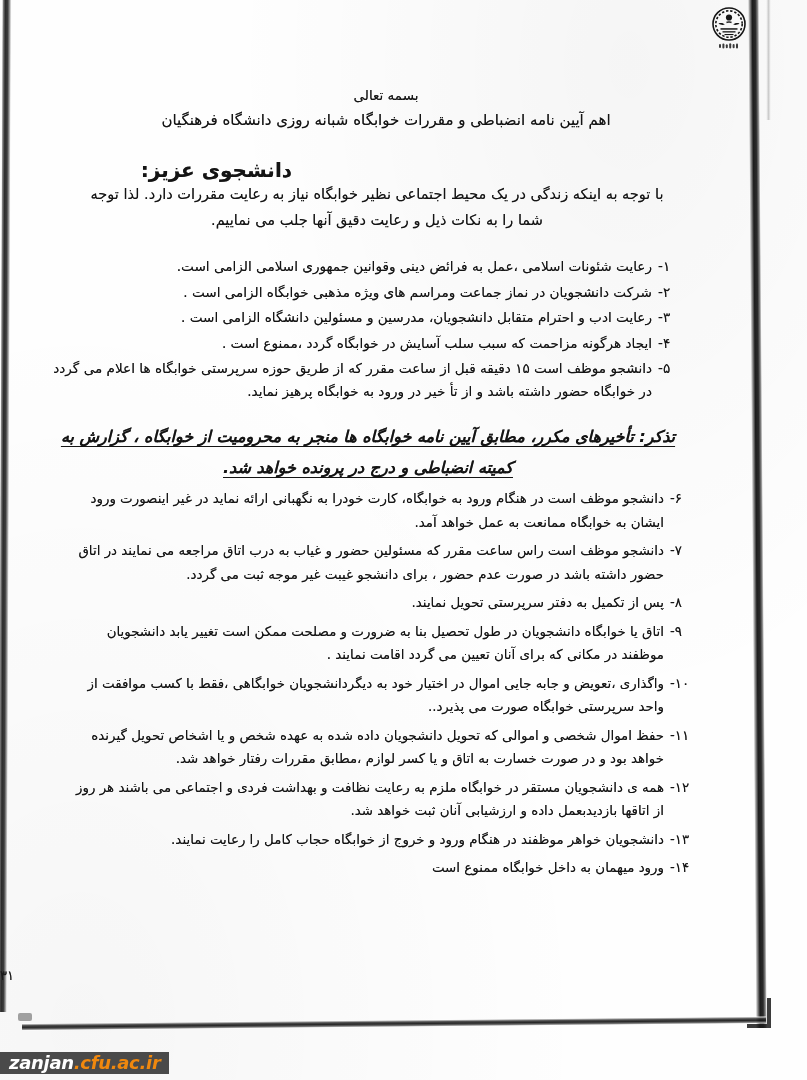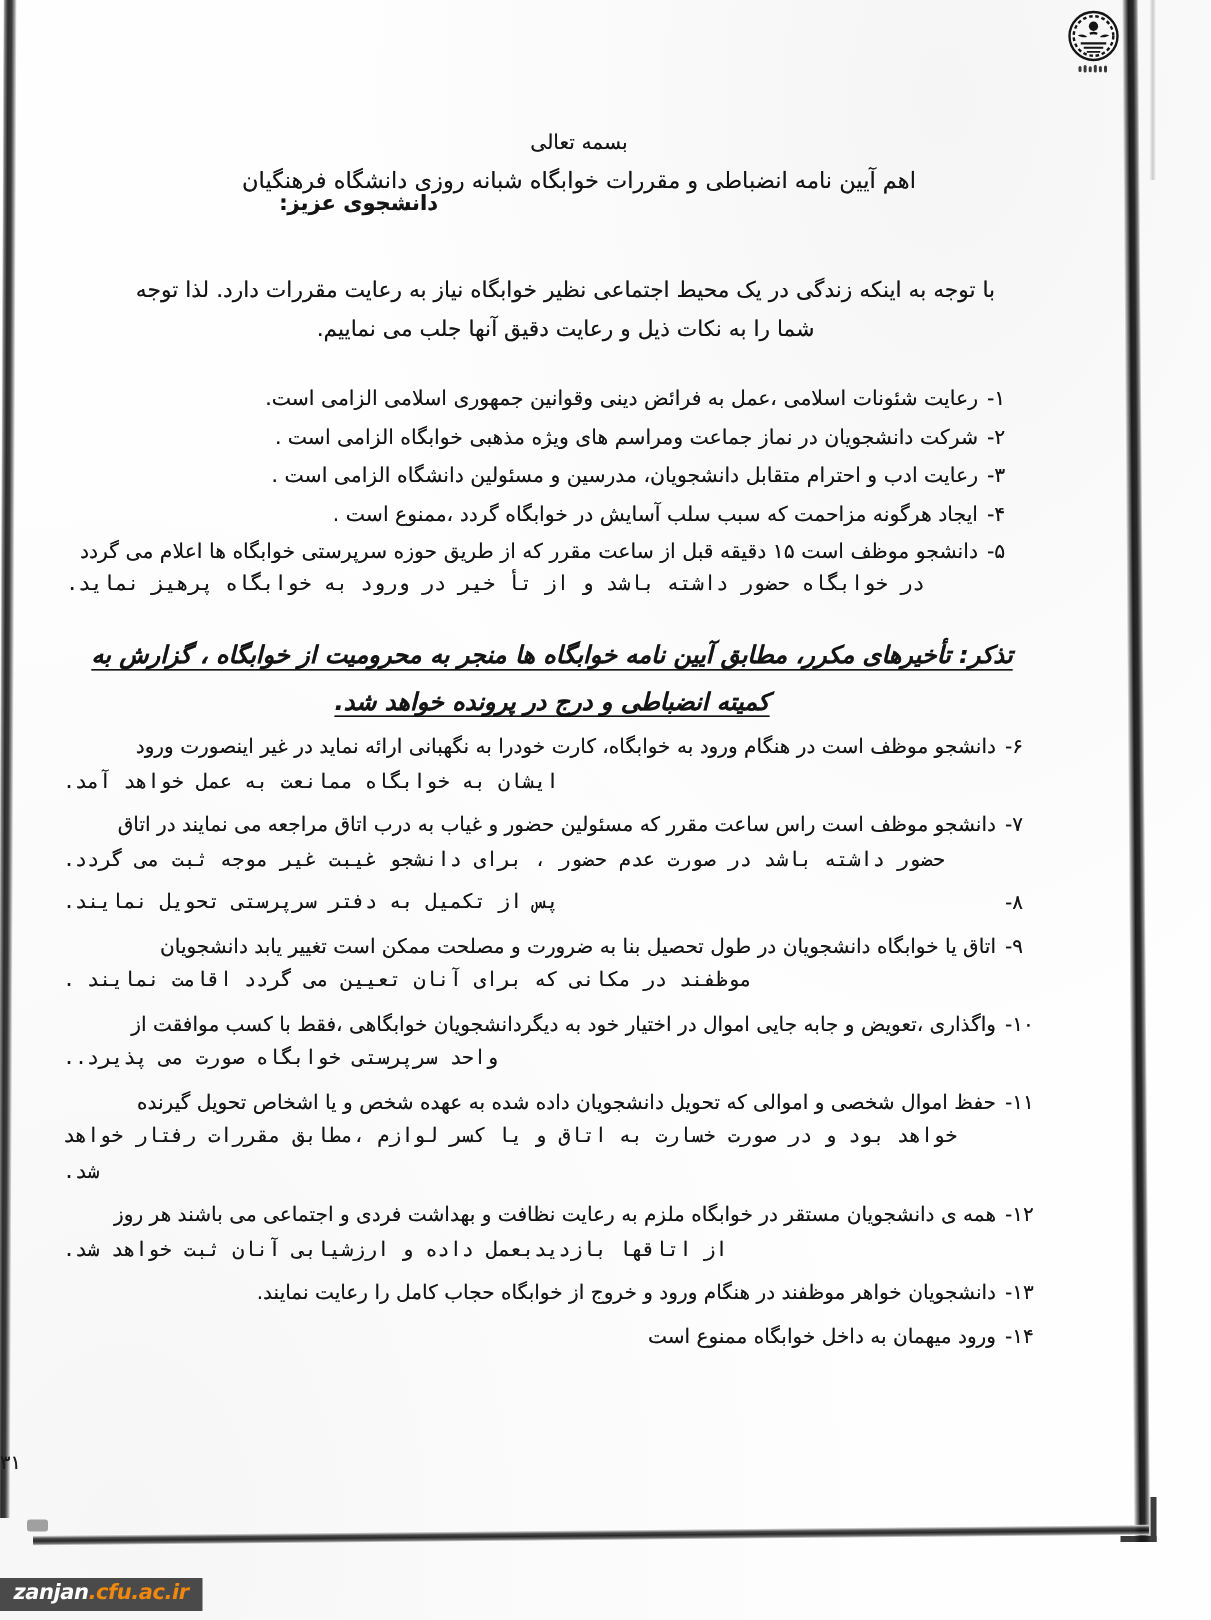--- a/index.html
+++ b/index.html
@@ -112,23 +112,23 @@
   }
   .doc-title {
     position: absolute;
     top: 82px; left: 0; right: 0;
     text-align: center;
     font-size: 15px;
     font-weight: 400;
   }
   .salutation {
     position: absolute;
-    top: 99px;
+    top: 129px;
     right: 452px;
-    font-size: 14px;
+    font-size: 20px;
     font-weight: 600;
   }
   .intro {
     position: absolute;
     top: 152px;
     right: 52px;
     width: 630px;
     font-size: 14.5px;
     line-height: 26px;
     text-align: justify;
@@ -159,22 +159,21 @@
     text-align: left;
     padding-left: 6px;
     white-space: nowrap;
   }
   .rule-body {
     flex: 1 1 auto;
     text-align: justify;
   }
   .rule-body .cont {
     display: block;
-    text-align: left;
-    font-family: Liberation Mono, monospace;
+    text-align: right;
   }
 
   
   .notice {
     position: absolute;
     top: 392px;
     right: 46px;
     width: 660px;
     font-size: 16px;
     font-weight: 700;
@@ -210,21 +209,21 @@
     color: #1b1b1b;
   }
 
   
   .watermark {
     position: absolute;
     left: 0px; top: 1052px;
     background: #4a4a4a;
     padding: 3px 9px 4px 9px;
     font-family: "DejaVu Sans", "Liberation Sans", sans-serif;
-    font-size: 14px;
+    font-size: 18px;
     font-weight: 700;
     font-style: italic;
     letter-spacing: -.3px;
     direction: ltr;
     line-height: 15px;
   }
   .wm-a { color: #ffffff; }
   .wm-b { color: #f0880e; }
 
   

